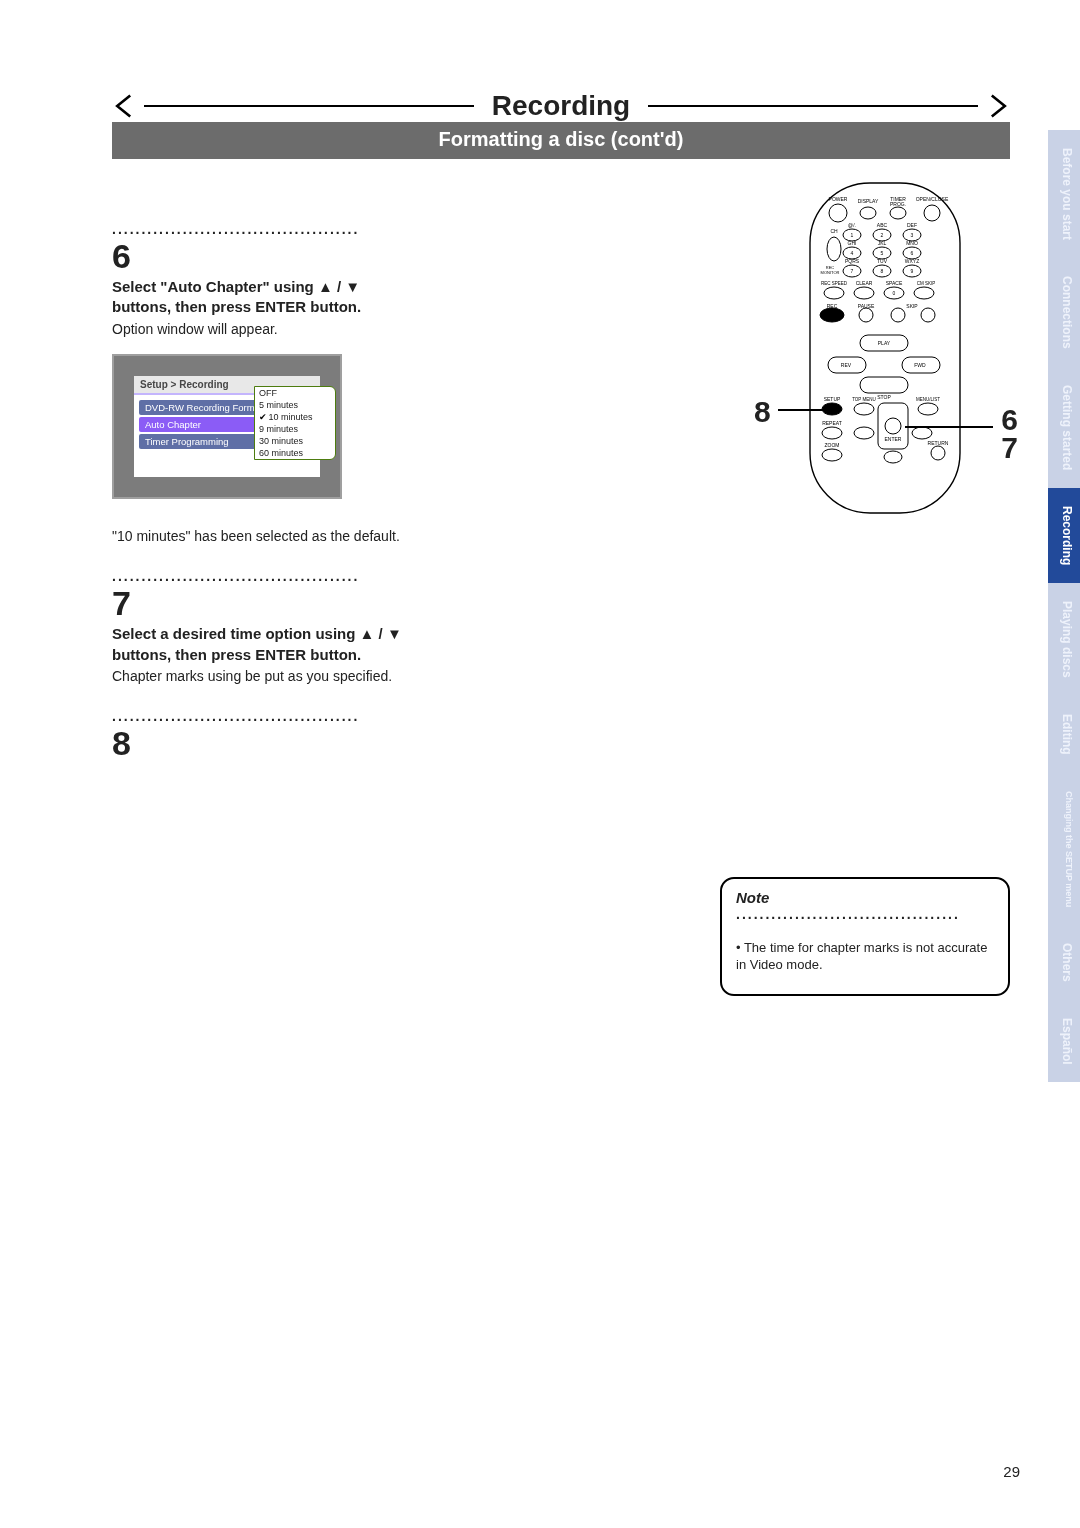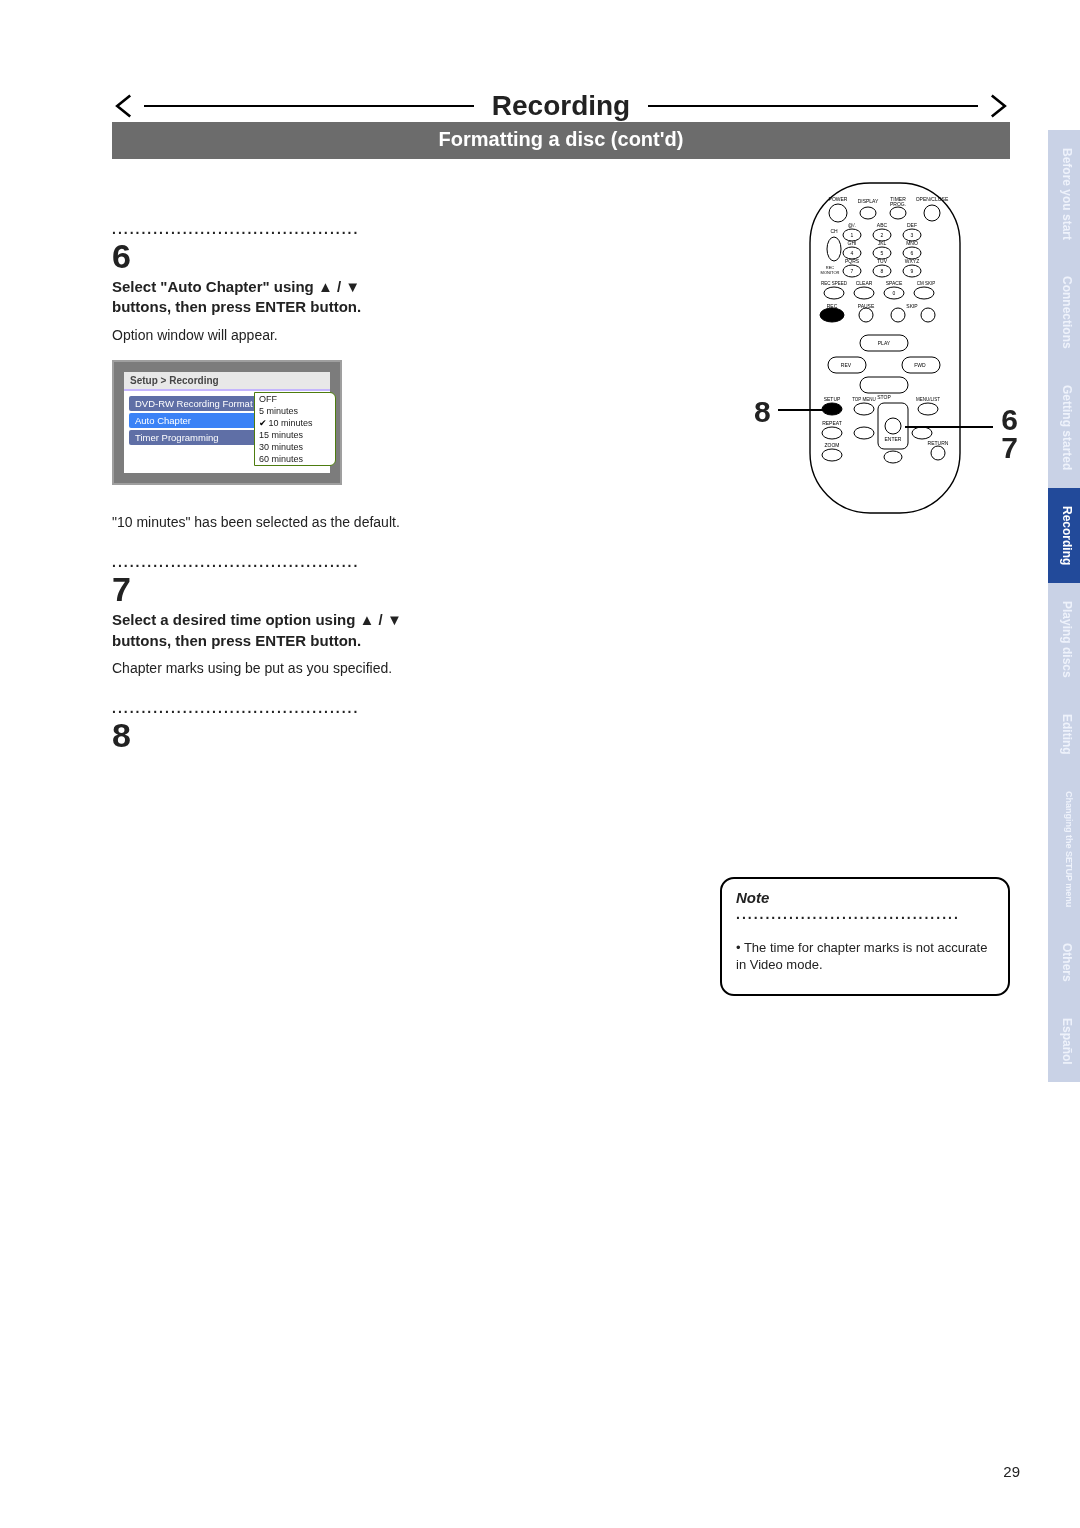--- a/index.html
+++ b/index.html
@@ -64,41 +64,41 @@
     color: #222;
     margin: 14px 0 2px;
   }
   .step-num {
     font-size: 34px;
     font-weight: 700;
     line-height: 1;
     margin-bottom: 4px;
   }
   .step-bold { font-weight: 700; font-size: 15px; line-height: 1.35; }
-  .step-text { font-size: 14px; line-height: 1.35; margin-top: 8px; }
+  .step-text { font-size: 14px; line-height: 1.35; margin-top: 2px; }
   .step-block { margin-bottom: 22px; }
 
   
   .menu {
     margin: 16px 0;
     border: 2px solid #9f9f9f;
     width: 230px;
   }
-  .menu-outer { background:#7c7c7c; padding:10px; }
+  .menu-outer { background:#7c7c7c; padding:20px; }
   .menu-breadcrumb {
     background:#e8e8e8; color:#474747; font-size:10px;
     padding:3px 6px; font-weight:600;
   }
   .menu-body { background:#fff; padding:5px 5px 26px; border-top:2px solid #c4b5fd; }
   .menu-row {
     background:#5f6fa6; color:#fff; font-size:9.5px;
     padding:2px 6px; margin-bottom:2px; display:flex;
     justify-content:space-between; border-radius:2px;
   }
-  .menu-row.selected { background:#3b82f6; }
+  .menu-row.selected { background:#8b5cf6; }
   .opt-panel {
     position:absolute; background:#fff; border:1px solid #4d7c0f;
     width:82px; font-size:9px; color:#222;
   }
   .opt-row { padding:1px 4px; }
   .opt-row.sel::before { content:"✔"; font-size:9px; margin-right:2px; color:#000; }
   .menu-wrap { position:relative; }
   .opt-panel { top:30px; right:4px; border-top-right-radius:6px; border-bottom-right-radius:6px; }
 
   
@@ -194,21 +194,21 @@
                 </div>
               <div class="menu-row">
                   <span>Timer Programming</span>
                 </div>
             </div>
           </div>
           <div class="opt-panel">
             <div class="opt-row">OFF</div>
             <div class="opt-row">5 minutes</div>
             <div class="opt-row sel">10 minutes</div>
-            <div class="opt-row">15 minutes</div>
+            <div class="opt-row">9 minutes</div>
             <div class="opt-row">30 minutes</div>
             <div class="opt-row">60 minutes</div>
           </div>
         </div>
 
         <div class="step-text" style="margin-top:28px;">"10 minutes" has been selected as the default.</div>
       </div>
 
       <div class="step-block">
         <div class="dotted">..........................................</div>

